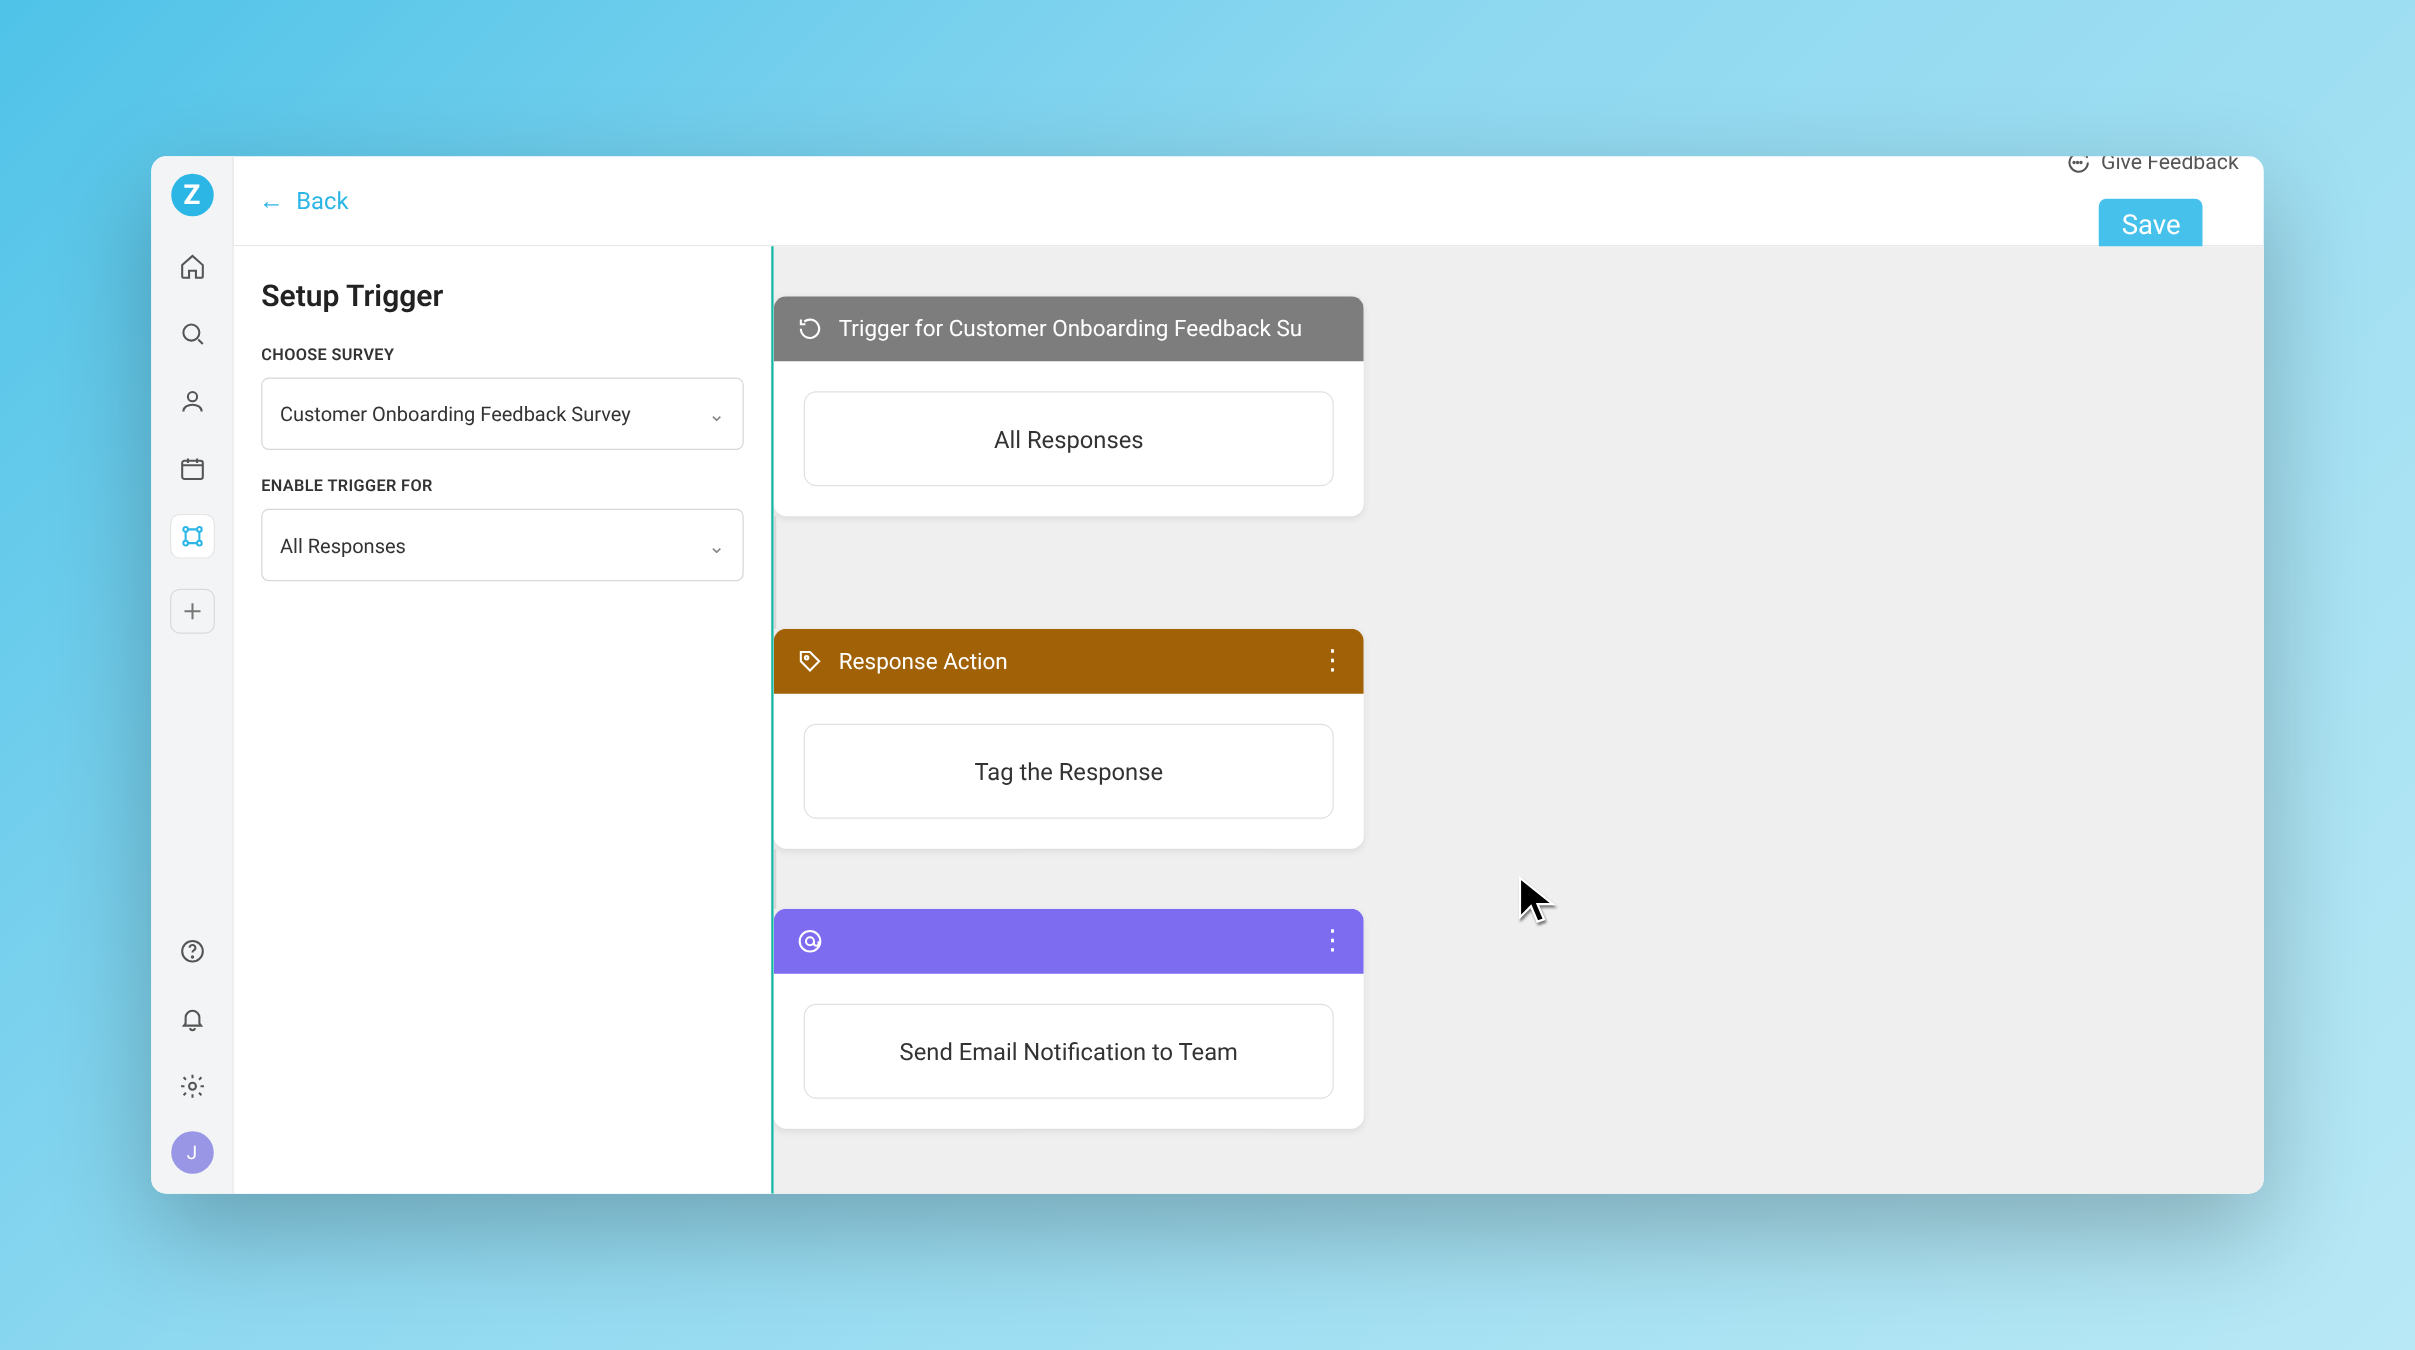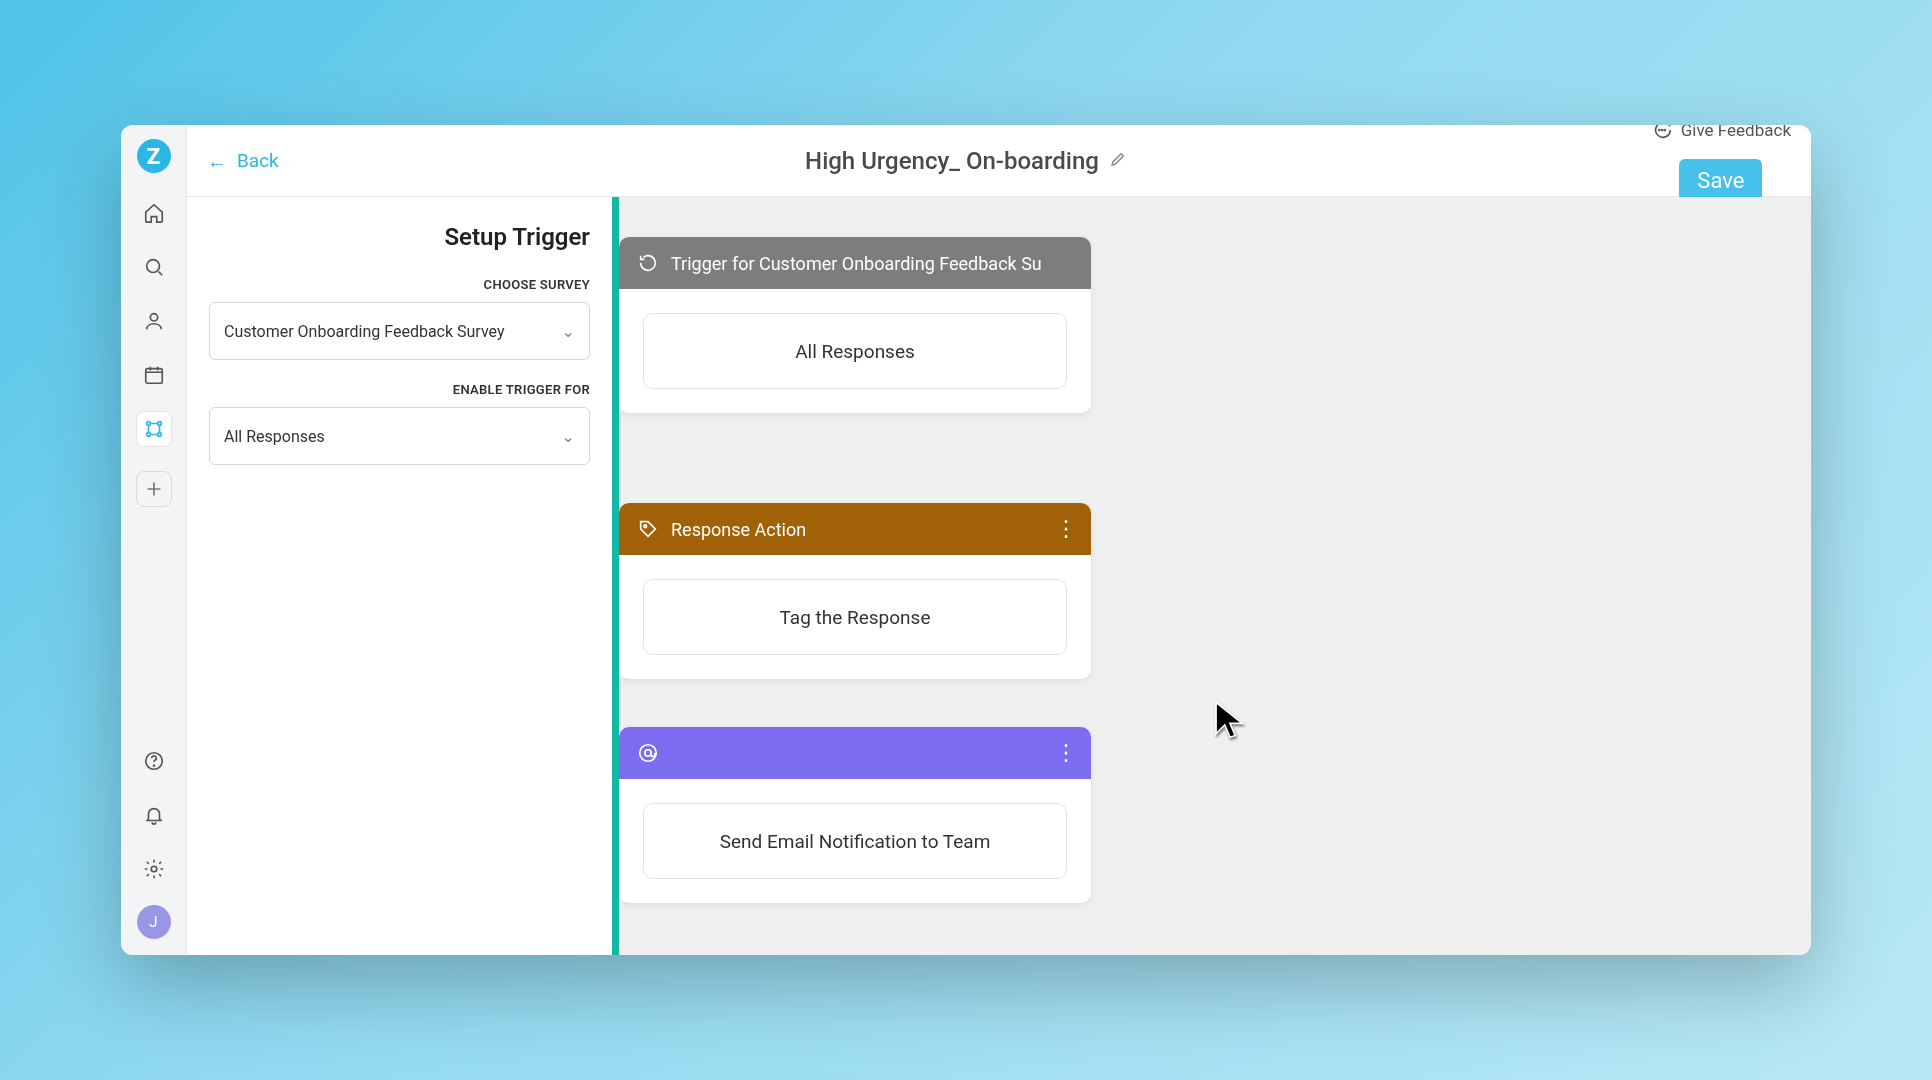--- a/index.html
+++ b/index.html
@@ -62,23 +62,22 @@
   .topbar-right { margin-left:auto; display:flex; align-items:center; gap:18px;flex-direction:column;}
   .give-feedback { display:flex; align-items:center; gap:8px; color:#555; font-size:17px; cursor:pointer;}
   .give-feedback svg{ width:22px;height:22px; stroke:#555; fill:none; stroke-width:1.8;}
   .save-btn {
     background:#46c1ec; color:#fff; border:none; border-radius:6px;
     padding:9px 18px; font-size:22px; cursor:pointer;
   }
   
   .body { flex:1; display:flex; min-height:0; }
   .sidepanel {
-    width:432px; background:#fff; border-right:7px solid #14b8a6;
+    width:432px; background:#fff; border-right:2px solid #14b8a6;
     padding:26px 22px;
-    text-align:right;
   }
   .sidepanel h2 { font-size:24px; color:#222; font-weight:600; margin-bottom:26px;}
   .field-label { font-size:13px; letter-spacing:.3px; color:#333; font-weight:600; margin-bottom:10px; text-transform:uppercase;}
   .select {
     border:1px solid #d6d7d9; border-radius:6px; height:58px;
     display:flex; align-items:center; justify-content:space-between;
     padding:0 14px; font-size:16px; color:#333; cursor:pointer;
     margin-bottom:22px;
   }
   .chev { color:#888; }
@@ -183,28 +182,20 @@
       </div>
       <div class="avatar">J</div>
     </div>
   </div>
 
   <div class="main">
     <div class="topbar">
       <div class="back">
         <span class="back-arrow">←</span>
         <span>Back</span>
-      </div>
-      <div class="title-wrap">
-        <span class="title">High Urgency_ On-boarding</span>
-        <span class="edit-icon">
-          <svg width="18" height="18" viewBox="0 0 24 24" fill="none" stroke="currentColor" stroke-width="2">
-              <path d="M4 20l4-1 11-11-3-3L5 16z"></path>
-            </svg>
-        </span>
       </div>
       <div class="topbar-right">
         <div class="give-feedback">
           <svg viewBox="0 0 24 24">
               <path d="M21 12a8 8 0 1 1-3-6.2L21 4l-1 4"></path>
               <circle cx="9" cy="12" r=".6" fill="#555"></circle>
               <circle cx="12" cy="12" r=".6" fill="#555"></circle>
               <circle cx="15" cy="12" r=".6" fill="#555"></circle>
             </svg>
           <span>Give Feedback</span>

